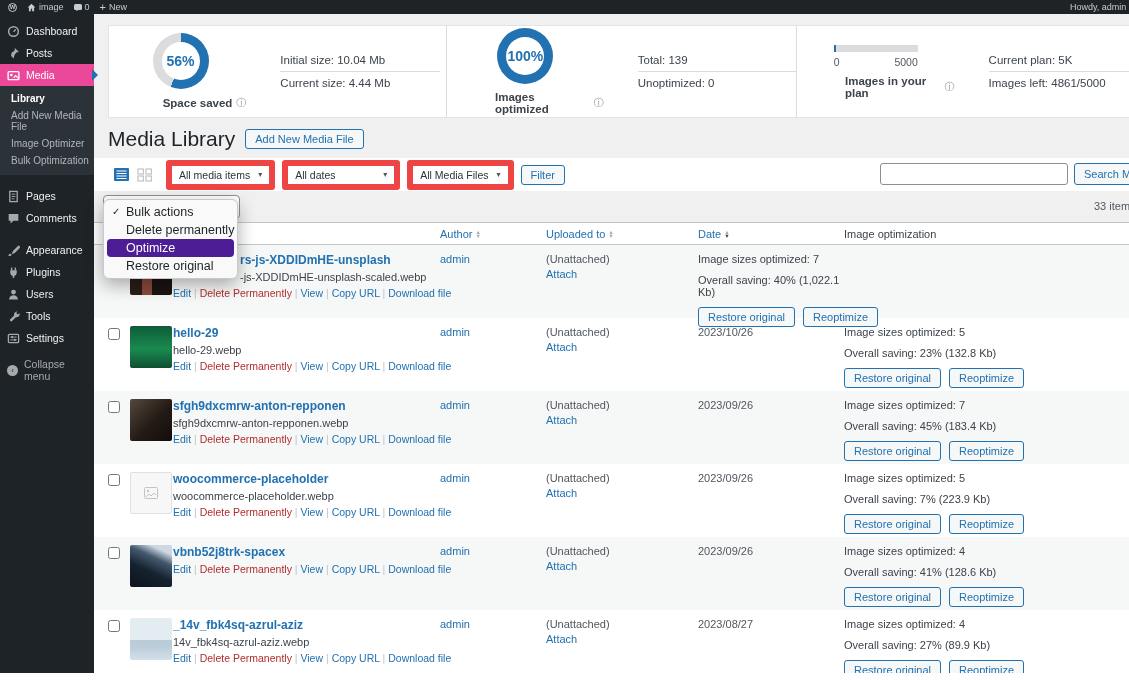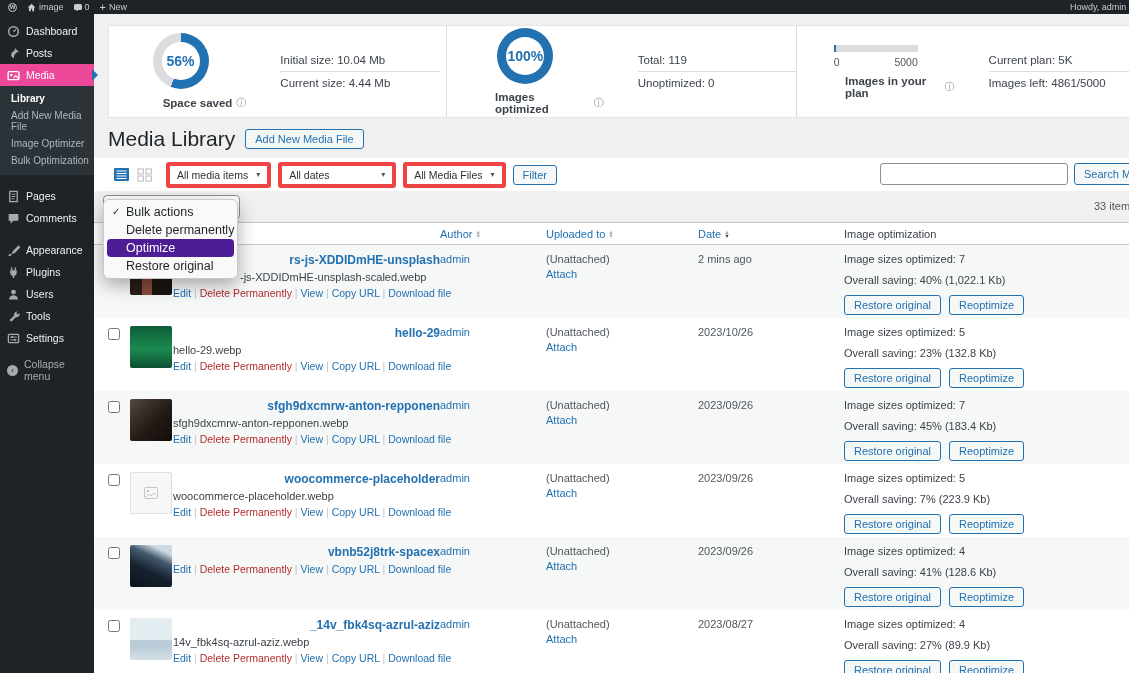--- a/index.html
+++ b/index.html
@@ -61,21 +61,21 @@
   
   .page-head { position:absolute; left:14px; top:113px; display:flex; align-items:center; gap:10px; }
   .page-title { font-size:21px; font-weight:400; color:#1d2327;text-align:right; }
   .btn-blue { background:#f6f7f7; border:1px solid #2271b1; color:#2271b1; border-radius:3px;
     font-size:11px; padding:3px 9px; cursor:pointer; font-family:inherit; white-space:nowrap; }
 
   
   .toolbar { position:absolute; left:0; top:144px; width:1081px; height:33px; background:#fff;
     display:flex; align-items:center; padding-left:20px; gap:7px; }
   .view-ic { width:16px; height:14px; cursor:pointer; }
-  .select { display:inline-flex; align-items:center; gap:8px; border:4px solid #ef4444; border-radius:3px;
+  .select { display:inline-flex; align-items:center; gap:8px; border:6px solid #ef4444; border-radius:3px;
     background:#fff; font-size:10.5px; color:#2c3338; padding:3px 7px; cursor:pointer; white-space:nowrap; }
   .chev { font-size:8px; color:#50575e; }
   .search-group { position:absolute; left:786px; top:5px; display:flex; gap:6px; }
   .search-input { width:188px; height:22px; border:1px solid #8c8f94; border-radius:3px; font-size:11px; padding:0 5px; }
 
   
   .items-count { position:absolute; left:1000px; top:186px; font-size:11px; color:#50575e; white-space:nowrap; }
   .ghost-select { position:absolute; left:9px; top:181px; width:137px; height:24px; background:#fff;
     border:1px solid #8c8f94; border-radius:4px; }
 
@@ -93,21 +93,21 @@
   input[type=checkbox] { width:12px; height:12px; margin-top:10px; accent-color:#2271b1; cursor:pointer; }
   .thumb { width:42px; height:42px; margin-top:8px; border-radius:2px; cursor:pointer; }
   .thumb.unsplash { background:linear-gradient(90deg,#2b1d18 0 28%,#8a4a3a 28% 52%,#1a1412 52%); }
   .thumb.hello { background:linear-gradient(180deg,#0f5c38,#1a8a4f 55%,#0d4f31); }
   .thumb.anton { background:linear-gradient(135deg,#55483e,#241b16 55%,#120d0b); }
   .thumb.placeholder { background:#f7f7f7; border:1px solid #e0e0e0; display:flex; align-items:center; justify-content:center; }
   .thumb.spacex { background:linear-gradient(205deg,#cdd8e2 0 16%,#44596e 34%,#16222f 60%,#0b141d); }
   .thumb.sea { background:linear-gradient(180deg,#e3ecf1 0 52%,#b9ccd8 52% 66%,#d3e0e8); }
   .ph-ic { color:#c3c4c7; }
   .title-cell { padding-top:8px; }
-  .file-title { font-size:12px; font-weight:bold; color:#2271b1; cursor:pointer; white-space:nowrap; display:block;text-align:right; }
+  .file-title { font-size:12px; font-weight:bold; color:#2271b1; cursor:pointer; white-space:nowrap; display:block; }
   .filename { font-size:11px; color:#3c434a; margin-top:4px; white-space:nowrap; }
   .obscured { padding-left:67px; }
   .row-actions { margin-top:4px; font-size:10.5px; white-space:nowrap; }
   .row-actions a { color:#2271b1; cursor:pointer; text-decoration:none; }
   .row-actions a.danger { color:#b32d2e; }
   .sep { color:#c3c4c7; }
   .author-link { color:#2271b1; padding-top:8px; display:block; cursor:pointer; }
   .unattached { color:#50575e; padding-top:8px; }
   .attach-link { color:#2271b1; margin-top:3px; display:inline-block; cursor:pointer; }
   .date-cell { color:#50575e; padding-top:8px; }
@@ -261,21 +261,21 @@
         <div class="p-left">
           <div class="donut" style="background: conic-gradient(rgb(34, 113, 177) 360deg, rgb(220, 220, 222) 0deg);">
               <span>100%</span>
             </div>
           <div class="p-label">
               <span>Images optimized</span>
               <span class="info">ⓘ</span>
             </div>
         </div>
         <div class="p-lines">
-          <div class="ln">Total: 119</div>
+          <div class="ln">Total: 139</div>
           <div class="ln">Unoptimized: 0</div>
         </div>
       </div>
       <div class="panel">
         <div class="p-left">
           <div class="bar-wrap">
             <div class="bar">
                 <div class="bar-fill" style="width: 2.8%;"></div>
               </div>
             <div class="bar-labels">
@@ -383,21 +383,20 @@
             <a class="danger">Delete Permanently</a> <span class="sep">|</span>
             <a>View</a> <span class="sep">|</span>
             <a>Copy URL</a> <span class="sep">|</span>
             <a>Download file</a>
           </div>
         </div>
         <div class="cell">
             <a class="author-link">admin</a>
           </div>
         <div class="cell"><div class="unattached">(Unattached)</div><a class="attach-link">Attach</a></div>
-        <div class="cell date-cell">2 mins ago</div>
         <div class="cell opt-cell">
           <div>Image sizes optimized: 7</div>
           <div class="opt-line2">Overall saving: 40% (1,022.1 Kb)</div>
           <div class="opt-buttons">
             <button class="btn-blue">Restore original</button>
             <button class="btn-blue">Reoptimize</button>
           </div>
         </div>
       </div>
 

